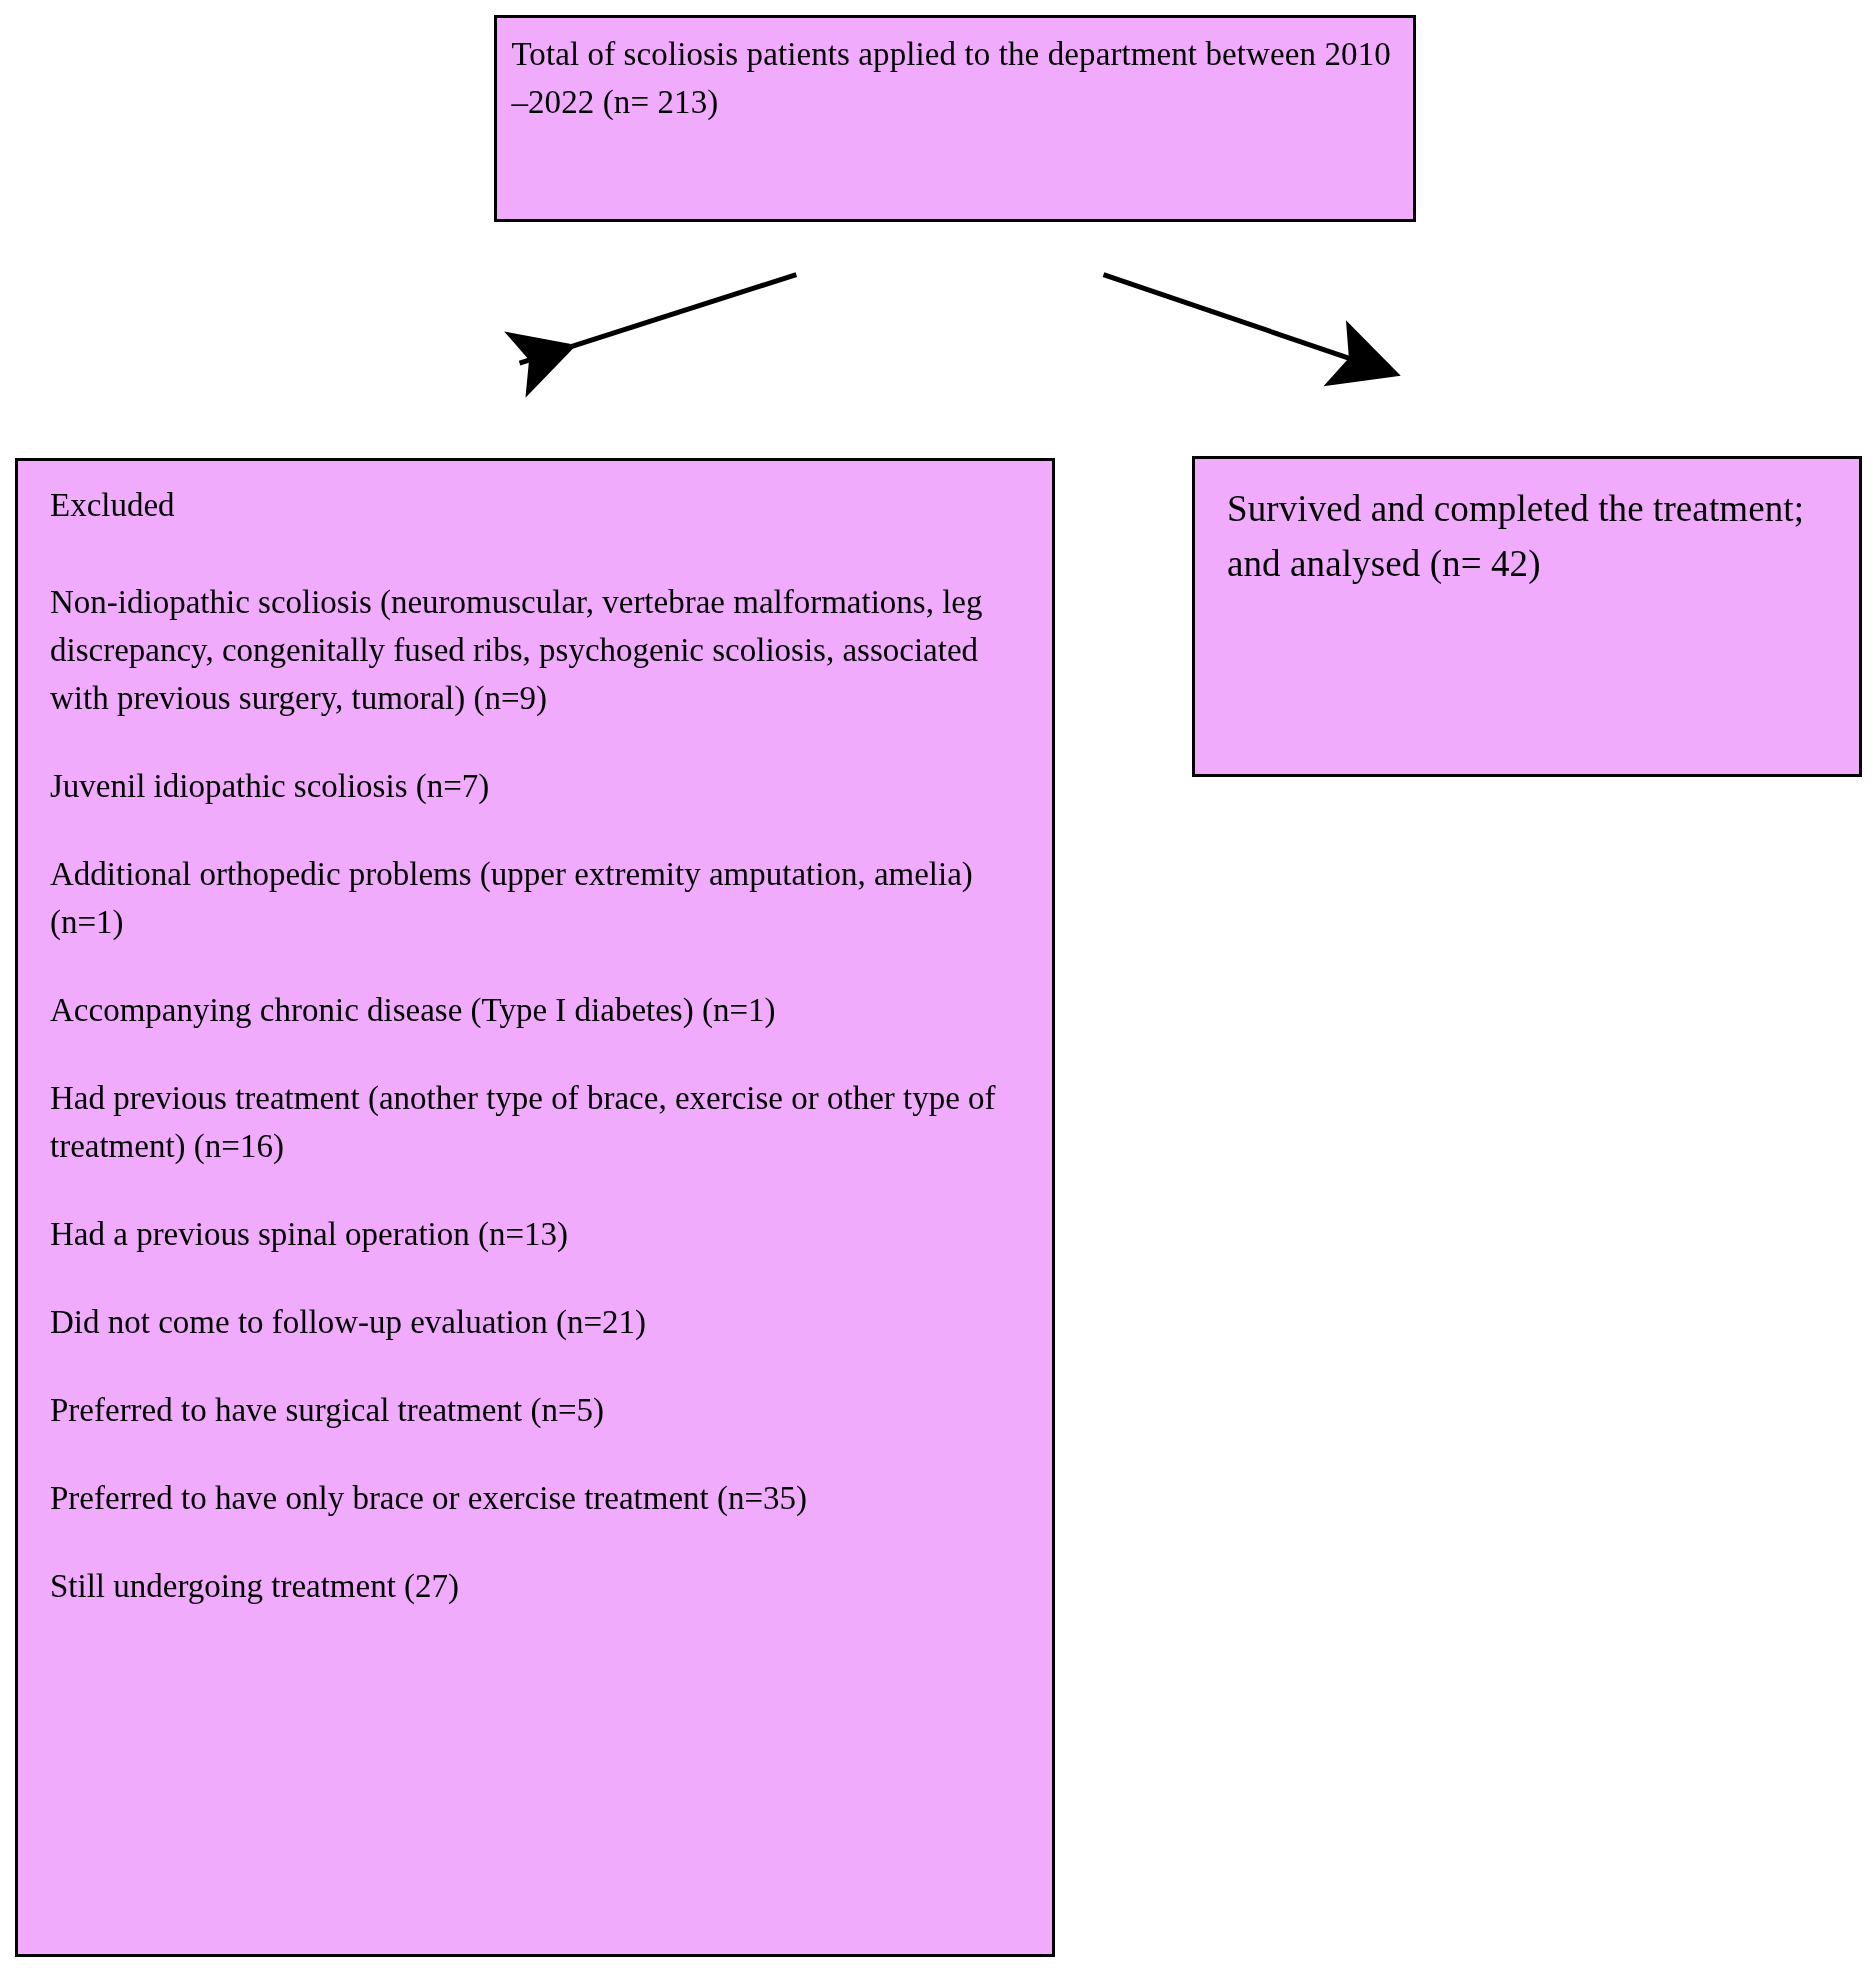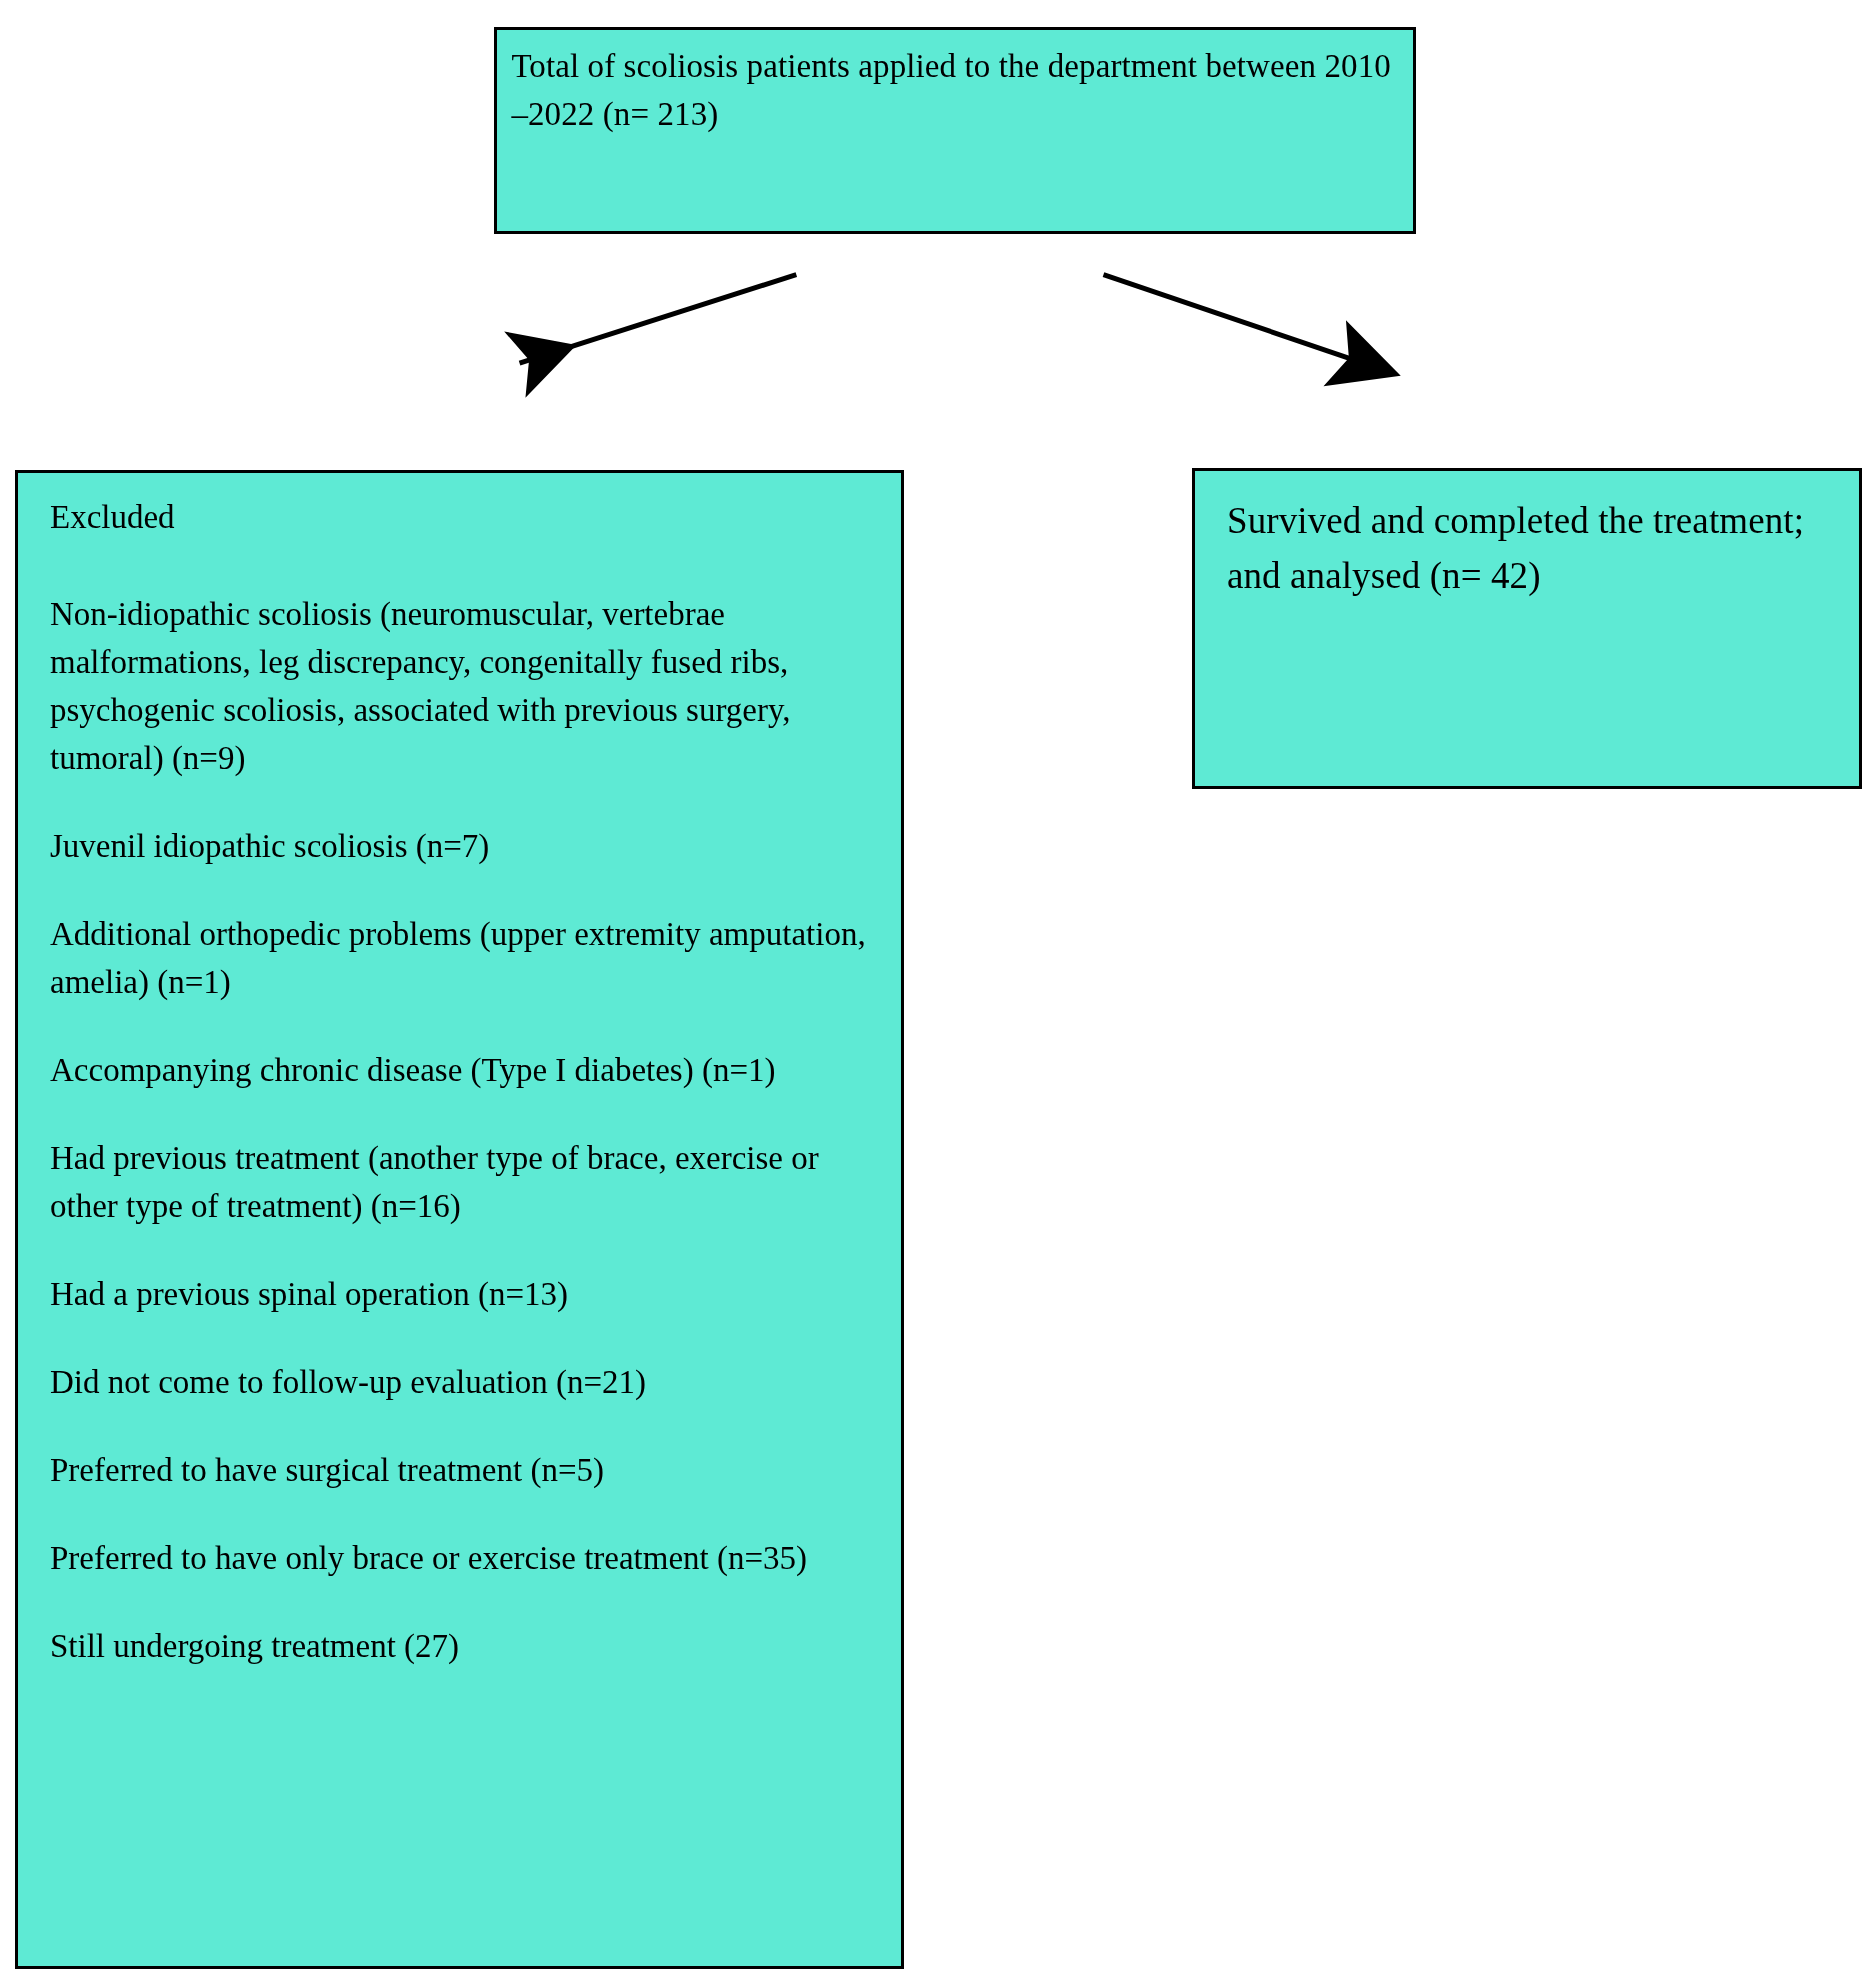--- a/index.html
+++ b/index.html
@@ -18,35 +18,34 @@
     height: 1975px;
     background: #ffffff;
     overflow: hidden;
   }
 
   
   .box {
     position: absolute;
     box-sizing: border-box;
     border: 3.9px solid #000000;
-    background: #5eead4;
-    margin-top: 12px;
+    background: #f0abfc;
   }
 
   #box-total {
     left: 494px;
     top: 15px;
     width: 922px;
     height: 207px;
     padding: 12.2px 14.4px 0 14.4px;
   }
   #box-excluded {
     left: 15px;
     top: 458px;
-    width: 889px;
+    width: 1040px;
     height: 1499px;
     padding: 20px 13.3px 0 32px;
   }
   #box-survived {
     left: 1192px;
     top: 456px;
     width: 670px;
     height: 321px;
     padding: 22px 11px 4px 32px;
   }

